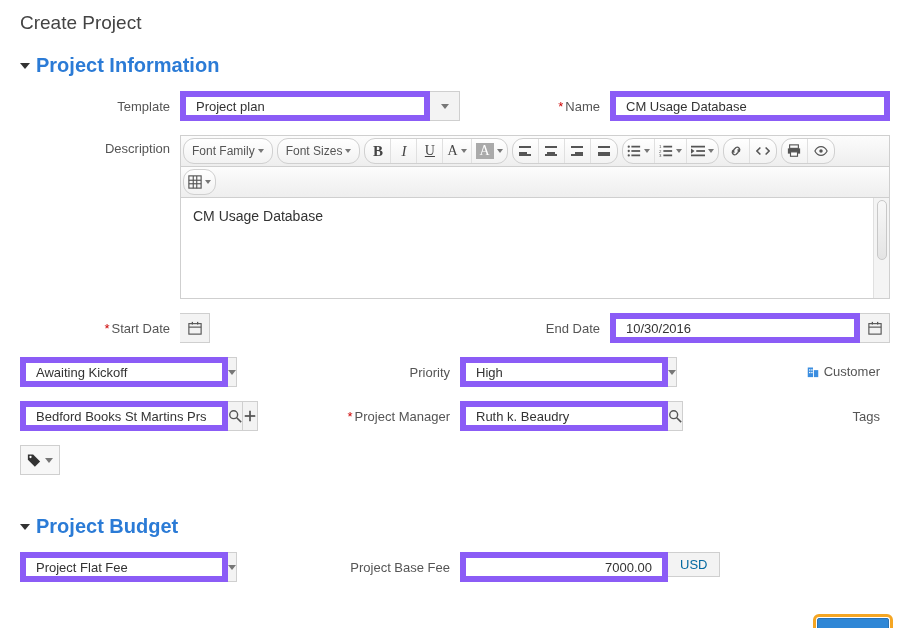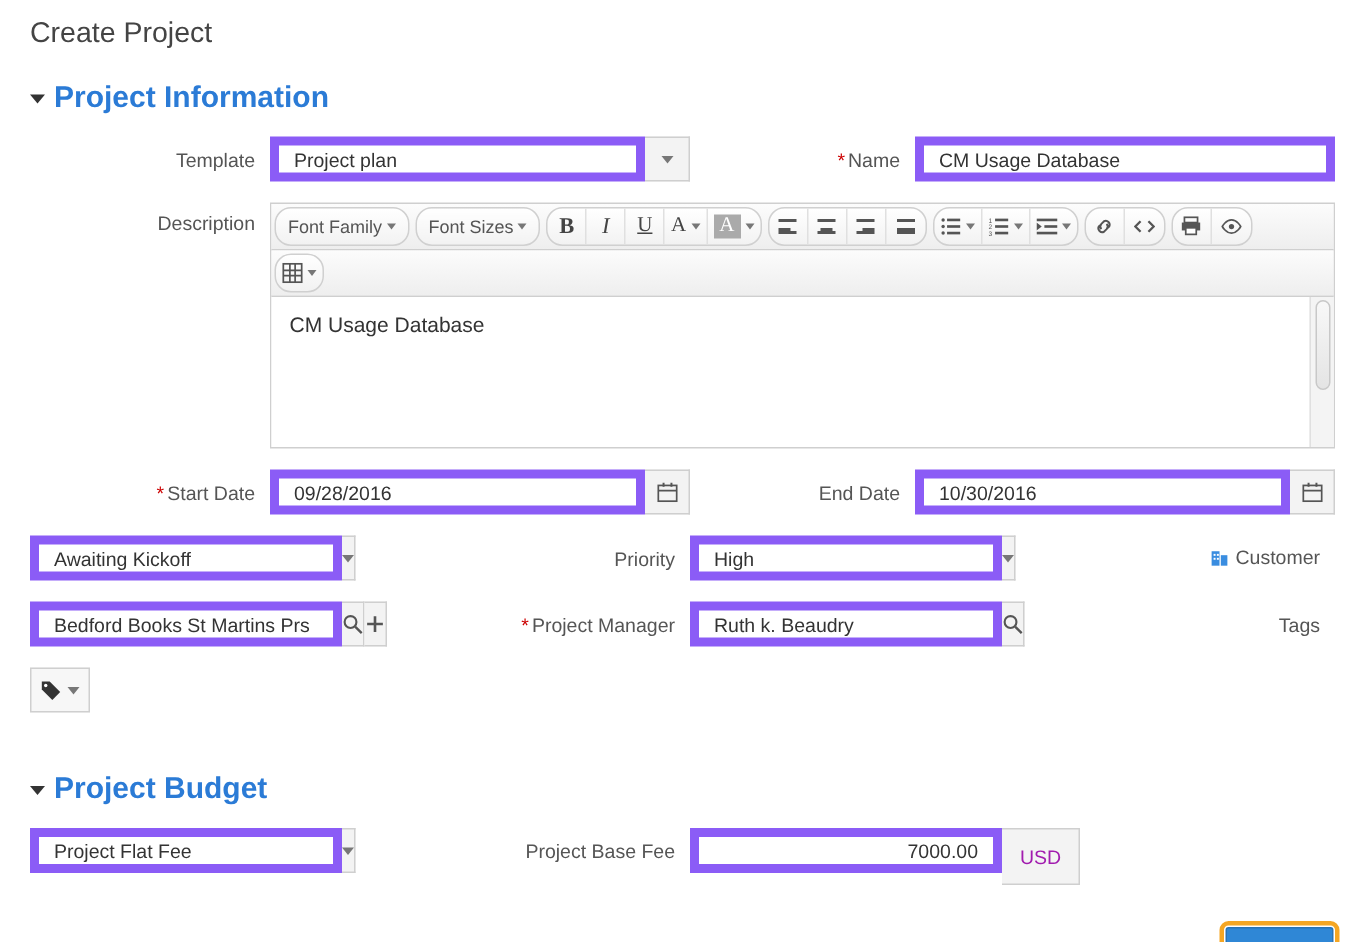--- a/index.html
+++ b/index.html
@@ -76,28 +76,28 @@
     border-left: none;
     background: #f3f3f3;
     display: flex;
     align-items: center;
     justify-content: center;
     padding: 0;
     font-size: 14px;
     color: #555;
   }
   .addon-label {
-    height: 38px;
+    height: 25px;
     border: 1px solid #cfcfcf;
     border-left: none;
     background: #f3f3f3;
     padding: 0 12px;
     display: flex;
     align-items: center;
-    color: #a21caf;
+    color: #0369a1;
     font-size: 13px;
   }
   .select-caret {
     width: 30px;
     height: 30px;
     border: 1px solid #cfcfcf;
     border-left: none;
     background: #f3f3f3;
     display:flex; align-items:center; justify-content:center;
   }
@@ -379,21 +379,20 @@
         <div class="editor-body">CM Usage Database</div>
         <div class="scroll-gutter">
             <div class="scroll-thumb"></div>
           </div>
       </div>
     </div>
   </div>
 
   <div class="label-cell"><span class="req">*</span><span>Start Date</span></div>
   <div class="input-group">
-    <input class="text-input" value="09/28/2016" style="">
     <button class="addon-btn">
       <svg class="ico" viewBox="0 0 16 16">
           <rect x="1" y="3" width="14" height="12" fill="none" stroke="#555" stroke-width="1.3"></rect>
           <line x1="1" y1="7" x2="15" y2="7" stroke="#555" stroke-width="1.3"></line>
           <line x1="5" y1="1" x2="5" y2="4" stroke="#555" stroke-width="1.5"></line>
           <line x1="11" y1="1" x2="11" y2="4" stroke="#555" stroke-width="1.5"></line>
         </svg>
     </button>
   </div>
   <div class="label-cell">End Date</div>

